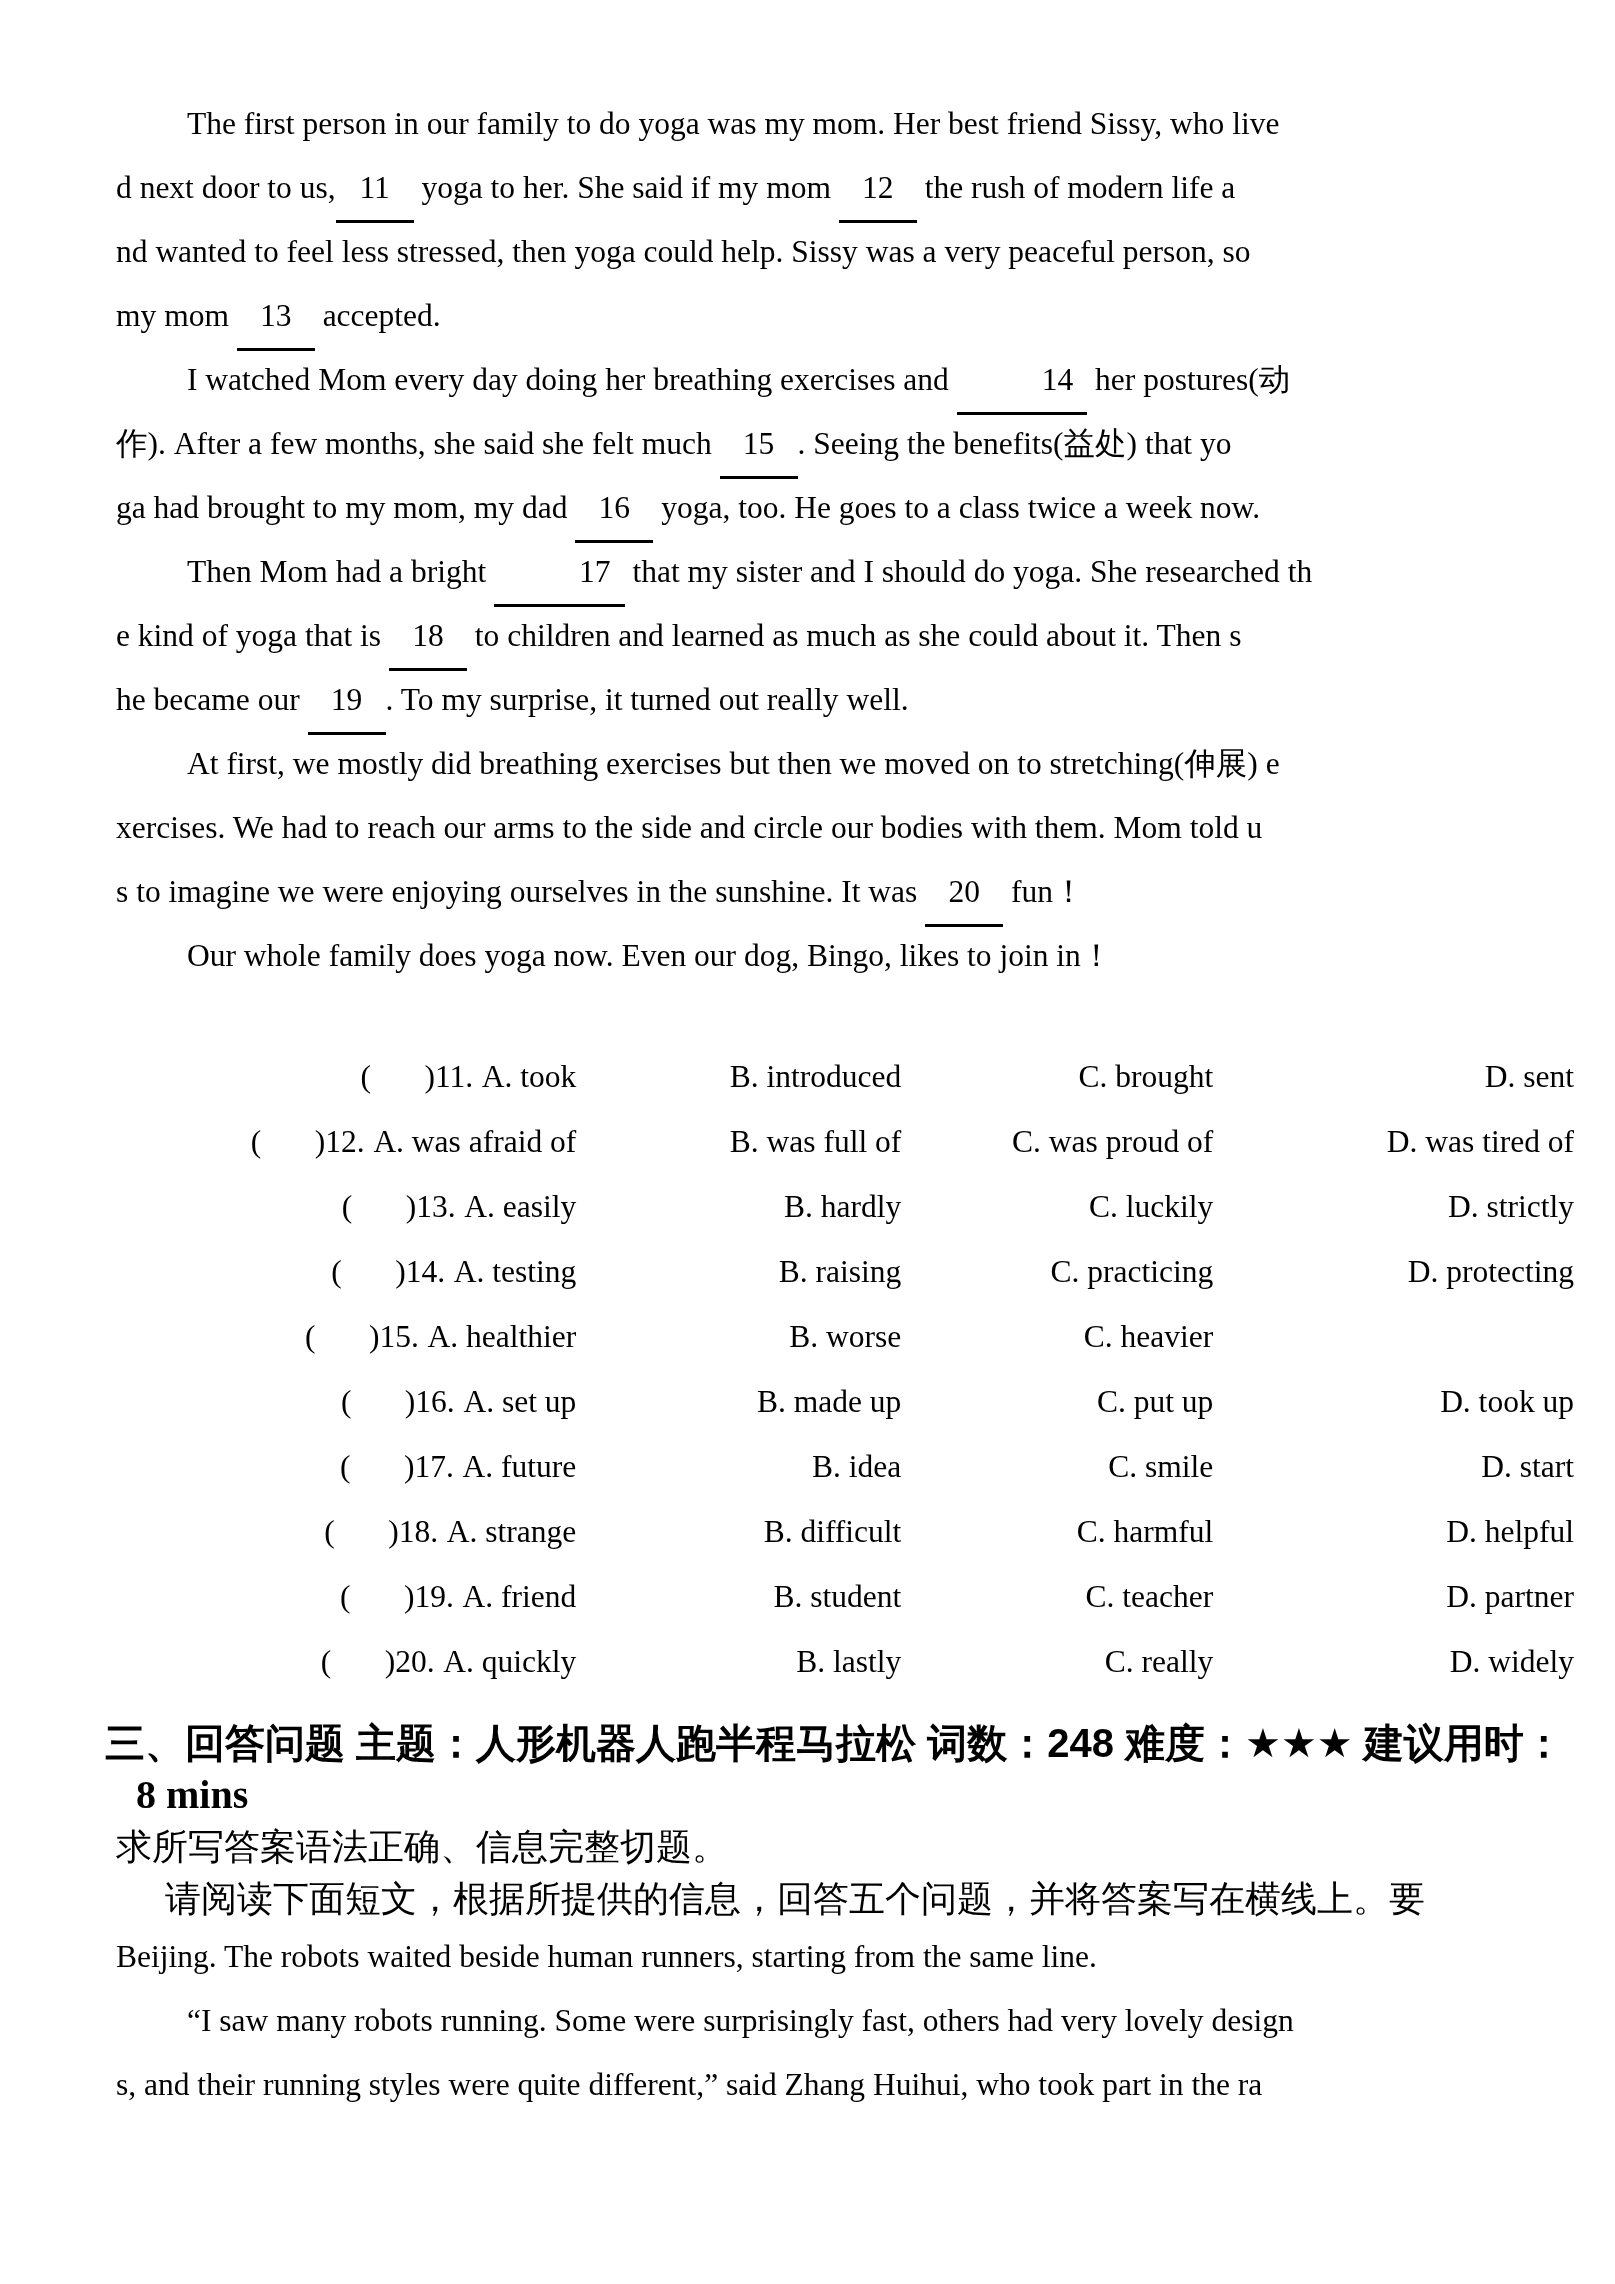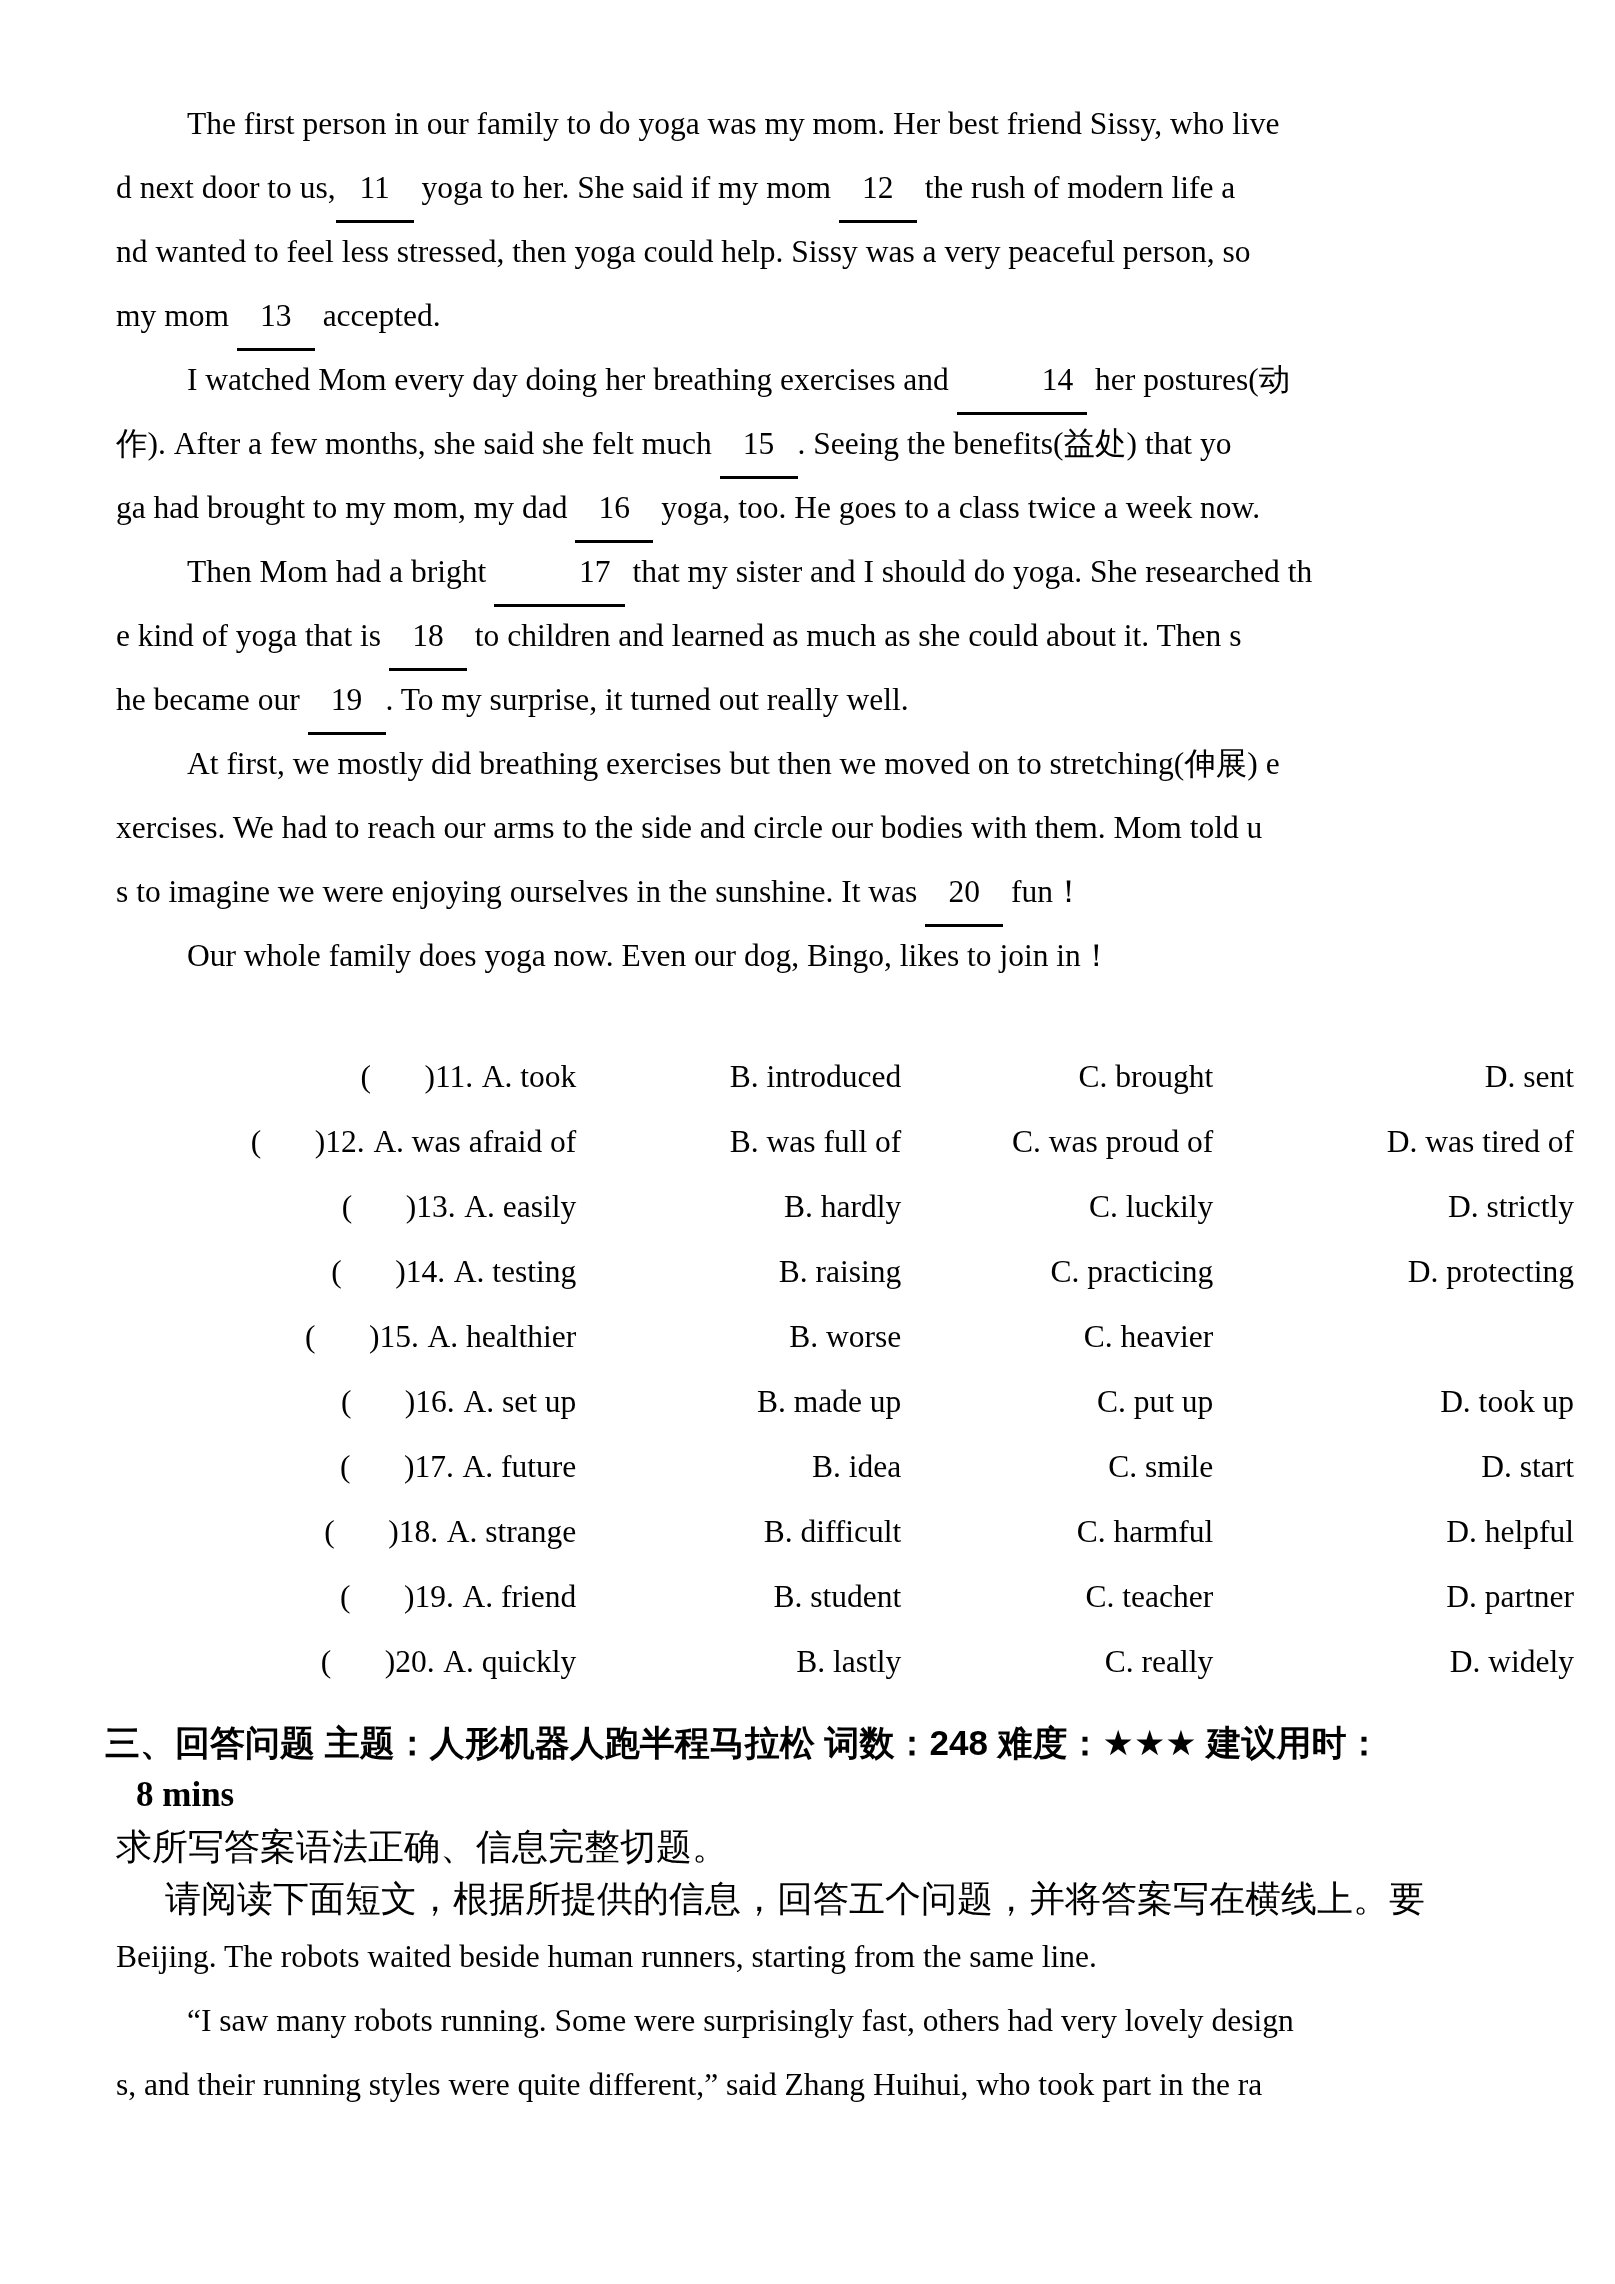--- a/index.html
+++ b/index.html
@@ -46,21 +46,21 @@
   .cC { width:312px; }
   .cD { flex:1; }
   .paren { letter-spacing:11px; margin-right:-11px; }
   .qnum  { margin-right:8.7px; }
   
   .s3 { margin-top:23px; }
   .heading {
     margin:0 0 0 -11px;
     font-family:"Liberation Sans","DejaVu Sans",sans-serif;
     font-weight:bold;
-    font-size:35px;
+    font-size:40px;
     line-height:52px;
     white-space:nowrap;
   }
   .heading2 {
     margin-left:0;
     padding-left:20px;
     font-family:"Liberation Serif","DejaVu Serif",serif;
   }
   .instr {
     font-size:36px;

